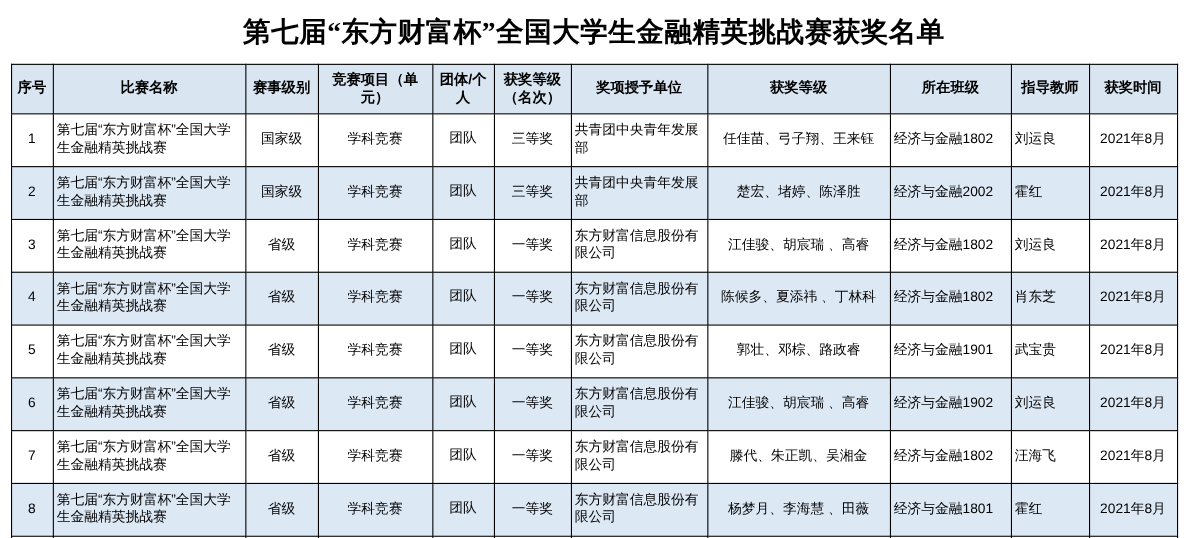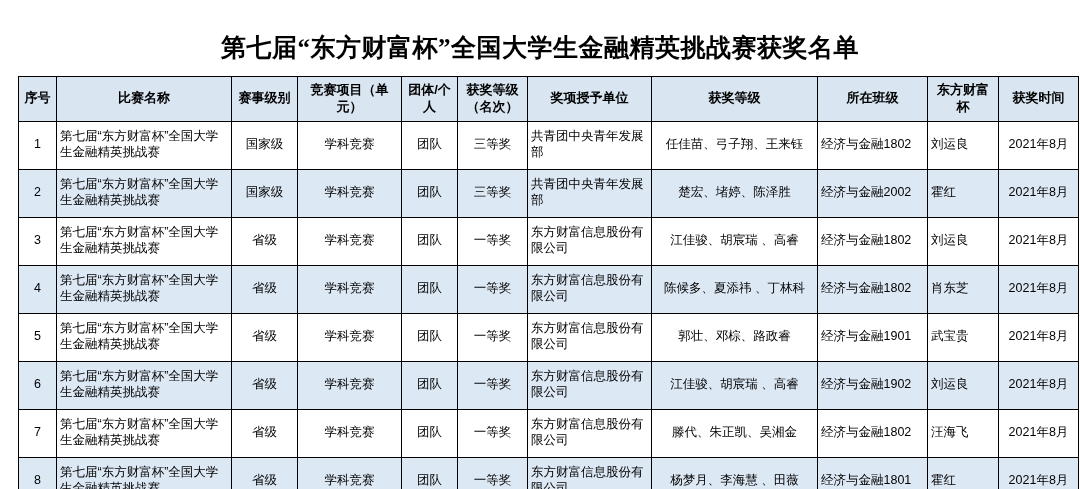--- a/index.html
+++ b/index.html
@@ -10,21 +10,21 @@
     width: 1080px;
     height: 489px;
     background: #ffffff;
     font-family: "Liberation Sans", sans-serif;
     overflow: hidden;
   }
   .page {
     width: 1080px;
     height: 368px;
     box-sizing: border-box;
-    padding: 18px;
+    padding: 0;
     position: relative;
   }
   .doc-title {
     text-align: center;
     font-family: "Liberation Serif", serif;
     font-size: 25px;
     font-weight: bold;
     color: #000000;
     letter-spacing: 0.5px;
     padding-top: 16px;
@@ -58,21 +58,21 @@
   table.award-table tbody tr.row-alt td {
     background: #dde8f5;
   }
   table.award-table tbody tr.row-norm td {
     background: #ffffff;
   }
   td.c-idx { text-align: center; }
   td.c-name { text-align: left; padding-left: 5px; font-size: 12.5px; }
   td.c-level { text-align: center; }
   td.c-item { text-align: center; }
-  td.c-type { text-align: center; }
+  td.c-type { text-align: center; font-family: Liberation Mono, monospace; }
   td.c-grade { text-align: center; }
   td.c-org { text-align: left; padding-left: 6px; margin-top: 33px; }
   td.c-winners { text-align: center; }
   td.c-class { }
   td.c-teacher { text-align: left; }
   td.c-date { text-align: center; }
   tbody td { height: 43px; }
   .th-2line { line-height: 1.2; }
 </style>
 </head>
@@ -100,21 +100,21 @@
       <tr>
         <th>序号</th>
         <th>比赛名称</th>
         <th class="th-2line">赛事级别</th>
         <th class="th-2line">竞赛项目（单元）</th>
         <th class="th-2line">团体/个人</th>
         <th class="th-2line">获奖等级（名次）</th>
         <th>奖项授予单位</th>
         <th>获奖等级</th>
         <th>所在班级</th>
-        <th>东方财富杯</th>
+        <th>指导教师</th>
         <th>获奖时间</th>
       </tr>
     </thead>
     <tbody>
       <tr class="row-norm">
         <td class="c-idx">1</td>
         <td class="c-name">第七届“东方财富杯”全国大学生金融精英挑战赛</td>
         <td class="c-level">国家级</td>
         <td class="c-item">学科竞赛</td>
         <td class="c-type">团队</td>

